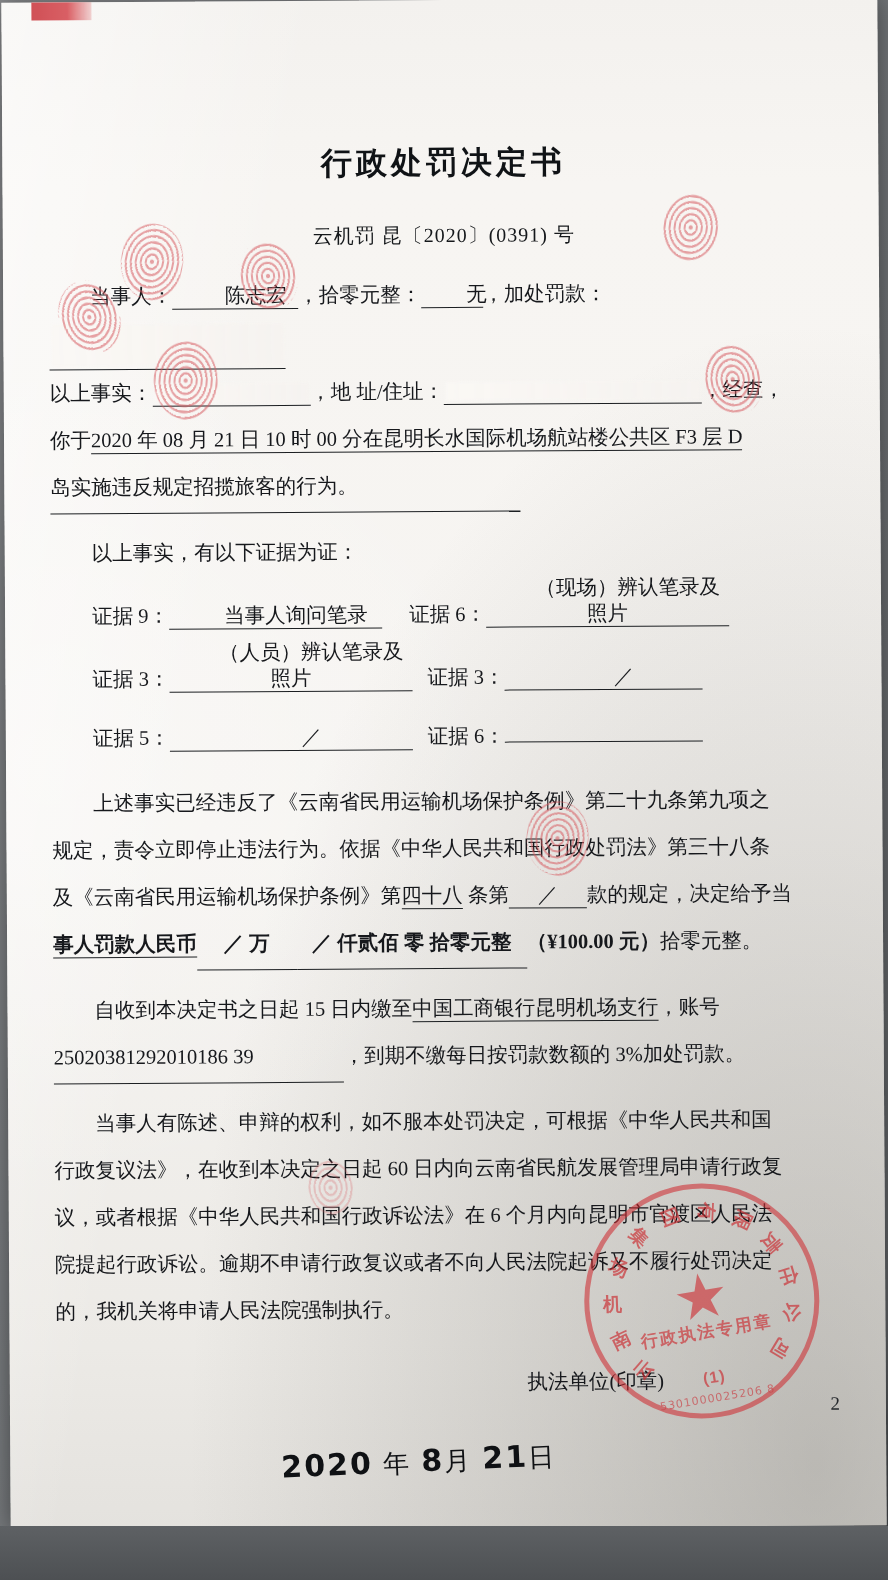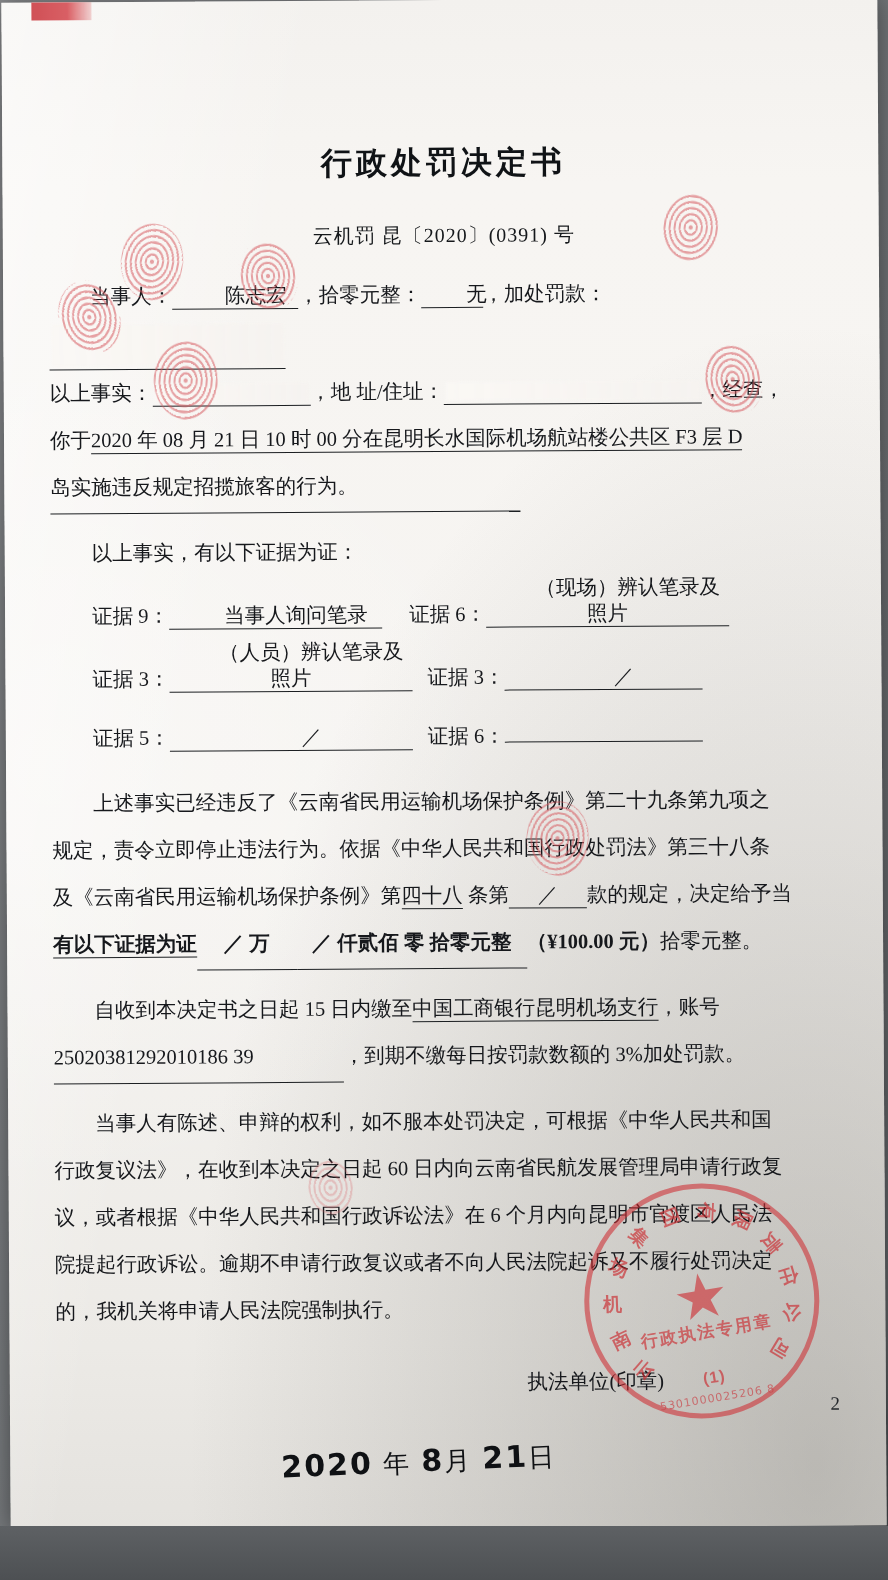--- a/index.html
+++ b/index.html
@@ -289,21 +289,21 @@
           <span>证据 5：</span><span class="fill" style="width:235px">／</span>
           <span style="display:inline-block;width:10px"></span><span>证据 6：</span><span class="fill" style="width:190px"></span>
         </p>
 
         <p class="p indent" style="margin-top:18px">上述事实已经违反了《云南省民用运输机场保护条例》第二十九条第九项之</p>
         <p class="p">规定，责令立即停止违法行为。依据《中华人民共和国行政处罚法》第三十八条</p>
         <p class="p">
           <span>及《云南省民用运输机场保护条例》第</span><span class="u">四十八</span>&nbsp;<span>条第</span><span class="fill" style="width:70px">／</span><span>款的规定，决定给予当</span>
         </p>
         <p class="p">
-          <span class="u bold">有以下证据为证</span><span class="u bold" style="display:inline-block;width:100px;text-align:center">／ 万</span><span class="u bold" style="display:inline-block;width:230px;text-align:center">／ 仟贰佰 零 拾零元整</span><span class="bold">（¥100.00 元）</span><span>拾零元整。</span>
+          <span class="u bold">事人罚款人民币</span><span class="u bold" style="display:inline-block;width:100px;text-align:center">／ 万</span><span class="u bold" style="display:inline-block;width:230px;text-align:center">／ 仟贰佰 零 拾零元整</span><span class="bold">（¥100.00 元）</span><span>拾零元整。</span>
         </p>
 
         <p class="p indent" style="margin-top:16px">
           <span>自收到本决定书之日起 15 日内缴至</span><span class="u">中国工商银行昆明机场支行</span><span>，账号</span>
         </p>
         <p class="p">
           <span class="u" style="display:inline-block;width:290px">25020381292010186 39</span><span>，到期不缴每日按罚款数额的 3%加处罚款。</span>
         </p>
 
         <p class="p indent" style="margin-top:16px">当事人有陈述、申辩的权利，如不服本处罚决定，可根据《中华人民共和国</p>

